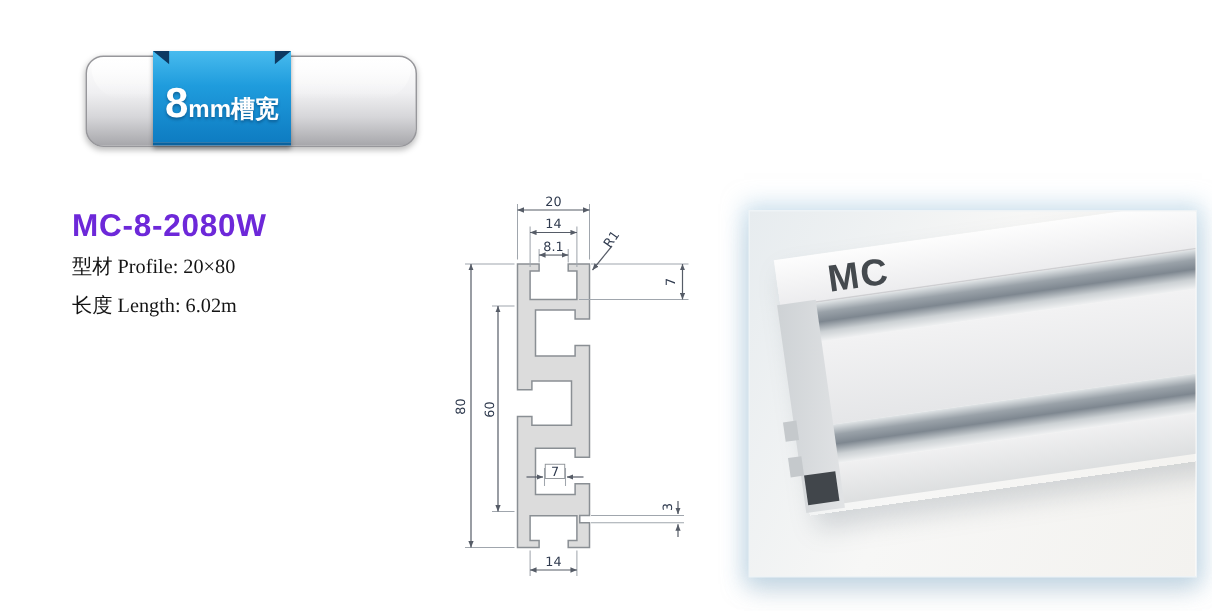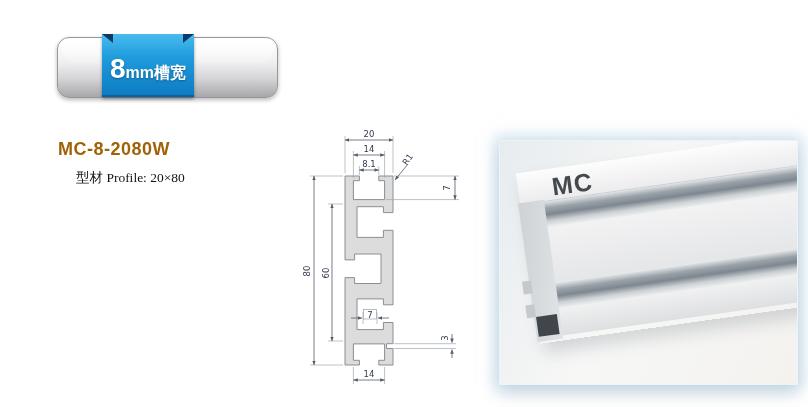--- a/index.html
+++ b/index.html
@@ -24,24 +24,24 @@
   .ribbon-text { color:#fff; font-weight:bold; padding-top:8px; text-shadow:0 1px 2px rgba(0,40,80,.45);
     white-space:nowrap; }
   .ribbon-num { font-size:28px; }
   .ribbon-unit { font-size:16px; }
   .series { position:absolute; left:116px; top:0; width:100px; height:100%;
     display:flex; align-items:center; justify-content:center;
     font-size:35px; font-weight:900; letter-spacing:1px; color:#242428;
     text-shadow:0 1px 0 rgba(255,255,255,.7); white-space:nowrap; }
 
   
-  .model { position:absolute; left:58px; top:139px; font-size:18px; font-weight:800;
-    color:#a16207; letter-spacing:.5px; }
+  .model { position:absolute; left:48px; top:139px; font-size:21px; font-weight:800;
+    color:#6d28d9; letter-spacing:.5px; }
   .specs { position:absolute; left:48px; top:169px; width:245px;
-    font-family:"Liberation Serif","DejaVu Serif",serif; font-size:13.5px; color:#141414;margin-left:28px; }
+    font-family:"Liberation Serif","DejaVu Serif",serif; font-size:13.5px; color:#141414; }
   .spec-block { margin-bottom:9px; }
   .spec-line { display:block; line-height:17px; white-space:pre-wrap; }
 
   
   .drawing { position:absolute; left:297px; top:128px; width:175px; height:282px; }
   .prof { fill:#dcdcdc; stroke:#8a8f94; stroke-width:1; }
   .ext { stroke:#a0a6ad; stroke-width:.7; fill:none; }
   .dim { stroke:#565c67; stroke-width:.8; fill:none; }
   .drawing text { font-family:"DejaVu Sans",sans-serif; font-size:8.5px; fill:#2f3a4e; }
 
@@ -77,20 +77,23 @@
     <span class="fold-r"></span>
     <span class="ribbon-text"><span class="ribbon-num">8</span><span class="ribbon-unit">mm槽宽</span></span>
   </div>
 </div>
 
 <div class="model">MC-8-2080W</div>
 
 <div class="specs">
   <div class="spec-block">
     <span class="spec-line">型材 Profile: 20×80</span>
+  </div>
+  <div class="spec-block">
+    <span class="spec-line">长度 Length: 6.02m</span>
   </div>
 </div>
 
 <svg class="drawing" viewBox="0 0 175 282">
   <defs>
     <marker id="ar" markerWidth="6" markerHeight="4.4" refX="5.4" refY="2.2" orient="auto-start-reverse">
       <path d="M0,0 L5.5,2.2 L0,4.4 Z" fill="#565c67"></path>
     </marker>
   </defs>
 

